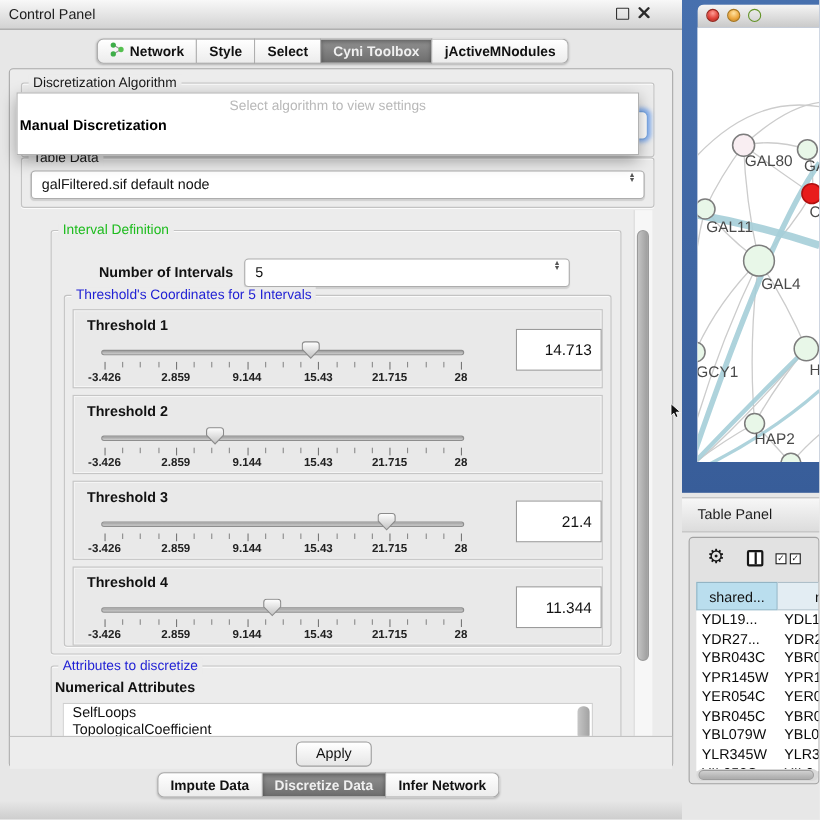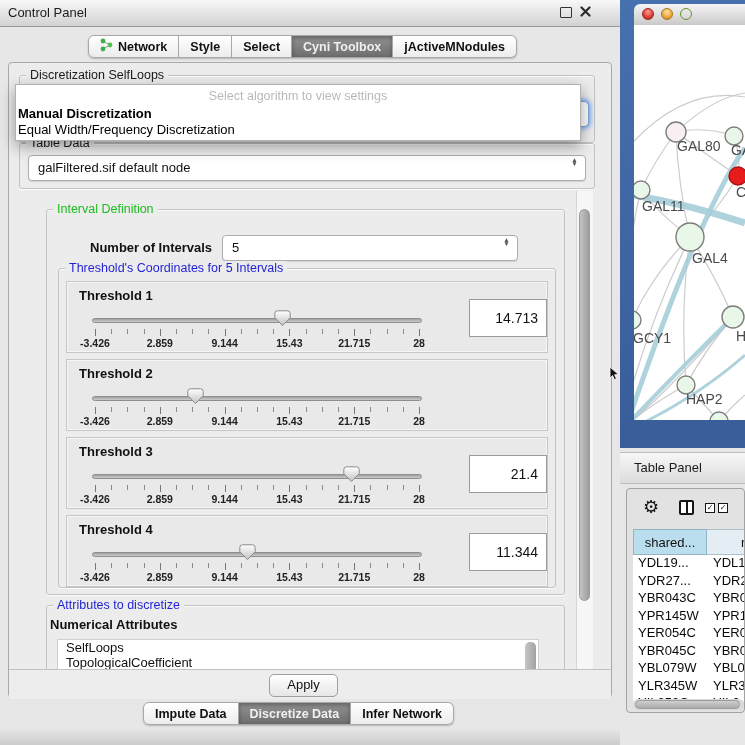--- a/index.html
+++ b/index.html
@@ -147,28 +147,27 @@
       <span>Cyni Toolbox</span>
     </div>
   <div class="seg">
       <span>jActiveMNodules</span>
     </div>
 </div>
 
 <div class="abs" id="content">
 
   <div class="group" id="algo-group" style="left:10px;top:12px;width:574px;height:66px;">
-    <div class="legend black">Discretization SelfLoops</div>
+    <div class="legend black">Discretization Algorithm</div>
   </div>
   <div class="abs" id="algo-combo-ring"></div>
 
   <div class="abs" id="algo-popup">
     <div class="hint">Select algorithm to view settings</div>
     <div class="opt1">Manual Discretization</div>
-    <div class="opt2">Equal Width/Frequency Discretization</div>
   </div>
 
   <div class="group" style="left:10px;top:80px;width:574px;height:44px;">
     <div class="legend black">Table Data</div>
     <div class="combo" style="left:8px;top:11px;right:8px;height:24px;">
       <span class="val">galFiltered.sif default node</span>
       <span class="spin">▲<br>▼</span>
     </div>
   </div>
 

